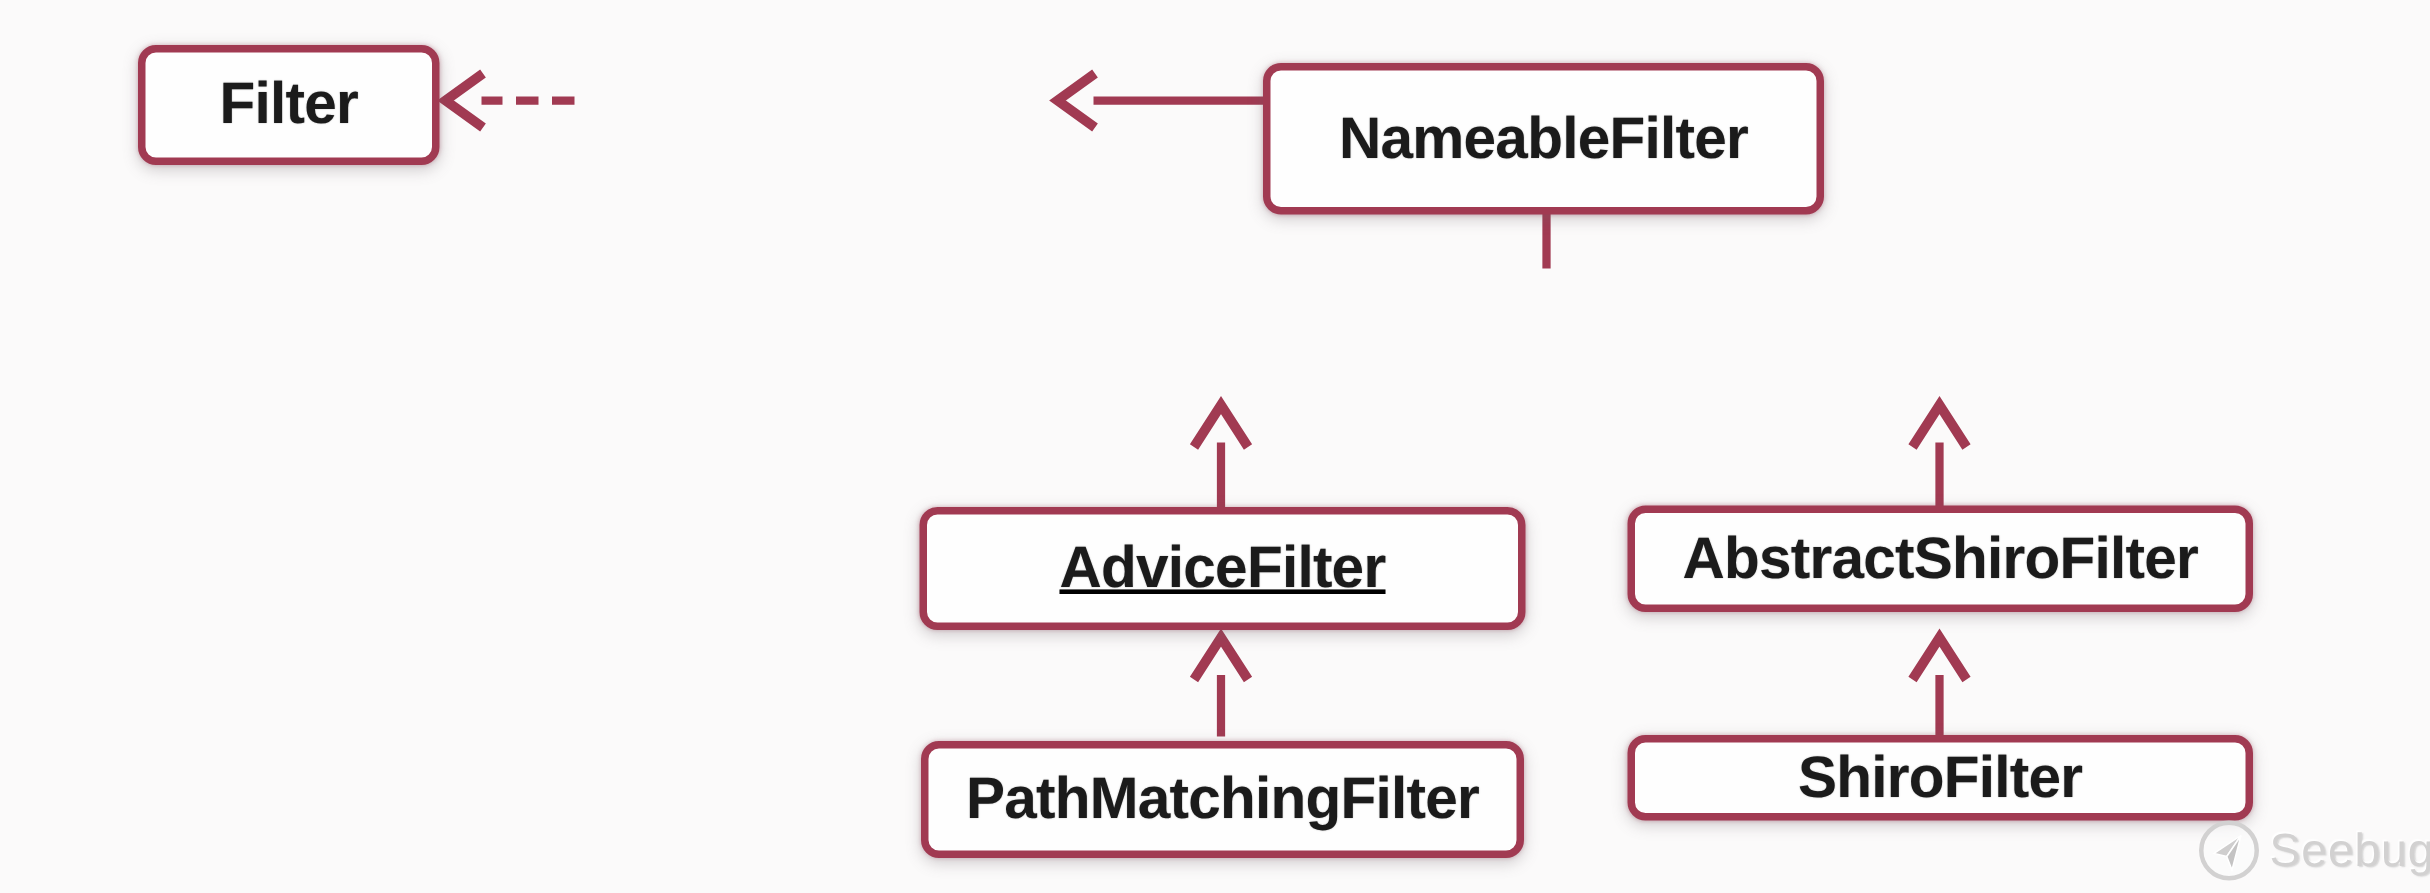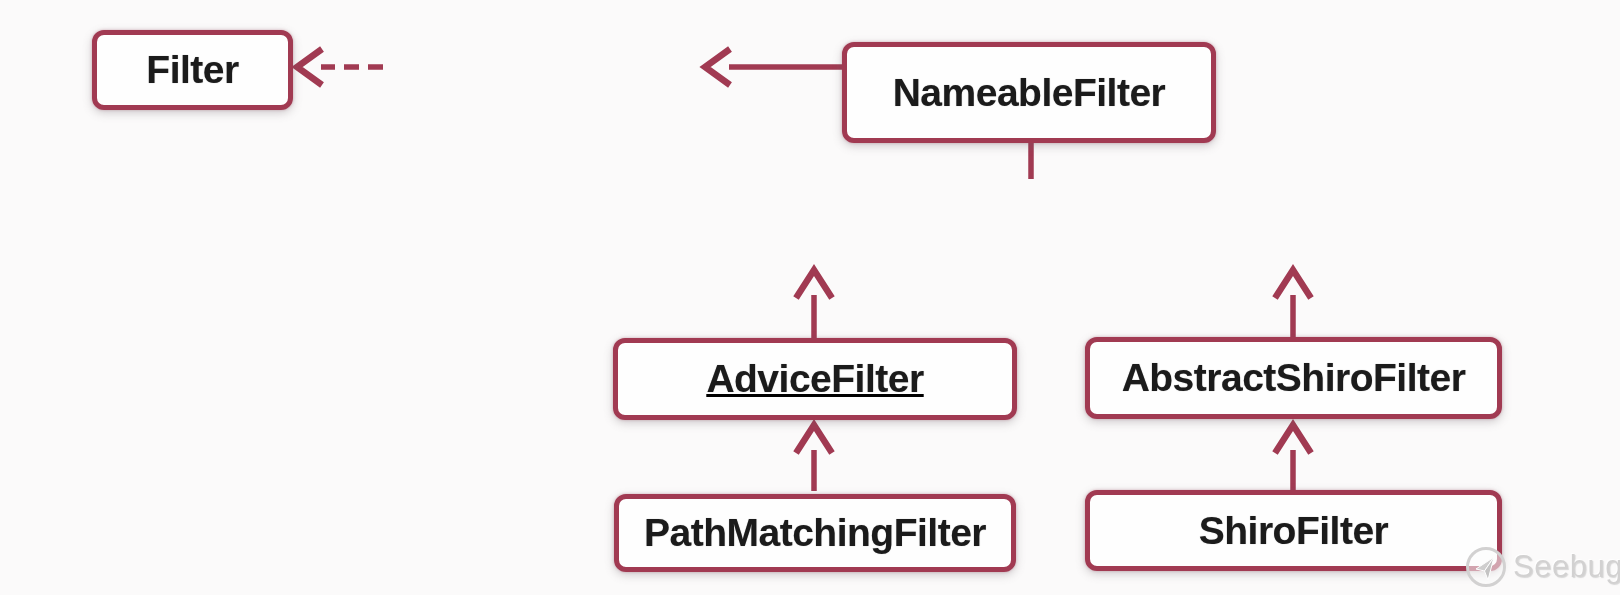--- a/index.html
+++ b/index.html
@@ -113,29 +113,29 @@
 
   <div class="node" style="left:842px; top:42px; width:374px; height:101px;">
     <span class="node-label">NameableFilter</span>
   </div>
 
 
   <div class="node" style="left:613px; top:338px; width:404px; height:82px;text-decoration:underline;">
     <span class="node-label">AdviceFilter</span>
   </div>
 
-  <div class="node" style="left:1085px; top:337px; width:417px; height:82px;">
+  <div class="node" style="left:1085px; top:337px; width:417px; height:71px;">
     <span class="node-label">AbstractShiroFilter</span>
   </div>
 
   <div class="node" style="left:614px; top:494px; width:402px; height:78px;">
     <span class="node-label">PathMatchingFilter</span>
   </div>
 
-  <div class="node" style="left:1085px; top:490px; width:417px; height:81px;">
+  <div class="node" style="left:1085px; top:490px; width:417px; height:57px;">
     <span class="node-label">ShiroFilter</span>
   </div>
 
   <div class="watermark">
     <svg width="44" height="44" viewBox="0 0 44 44" aria-hidden="true">
       <circle cx="22" cy="22" r="18.5" fill="rgba(252,252,252,0.55)" stroke="#d2d1d1" stroke-width="3"></circle>
       <path d="M 30 12 L 12 24 L 20.5 26 Z" fill="#cfcece" stroke="#ffffff" stroke-width="1"></path>
       <path d="M 30 12 L 20.5 26 L 24 35 Z" fill="#c4c3c3" stroke="#ffffff" stroke-width="1"></path>
     </svg>
     <span class="wm-text">Seebug</span>

